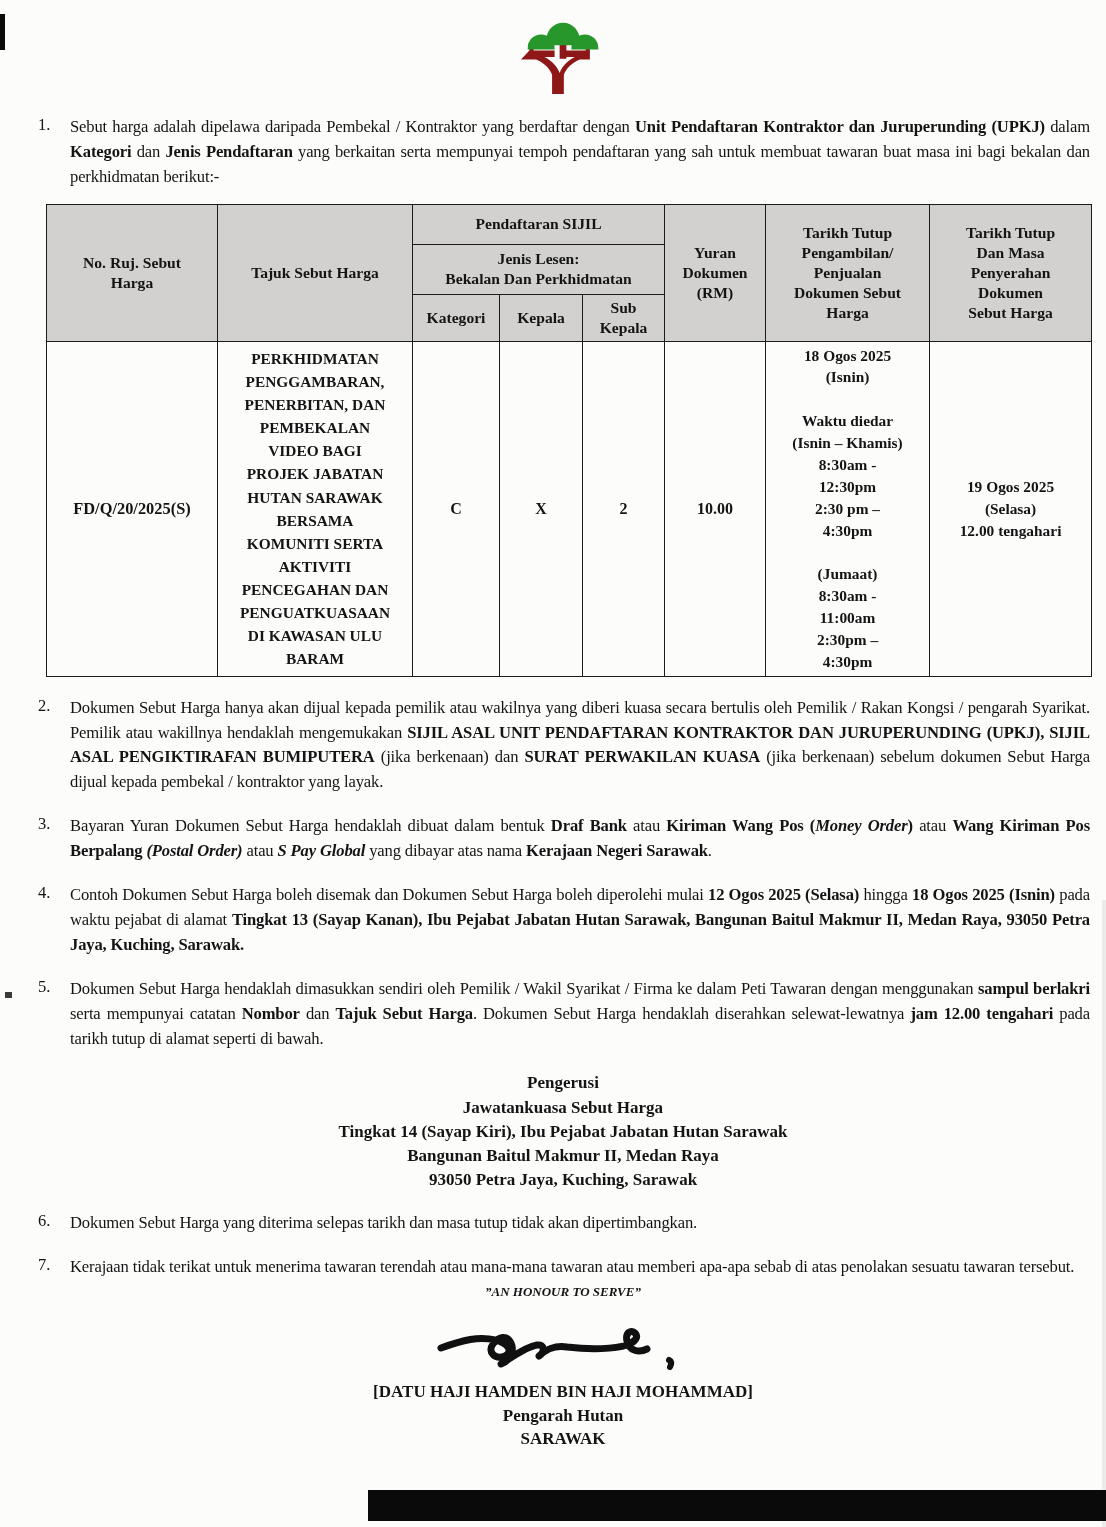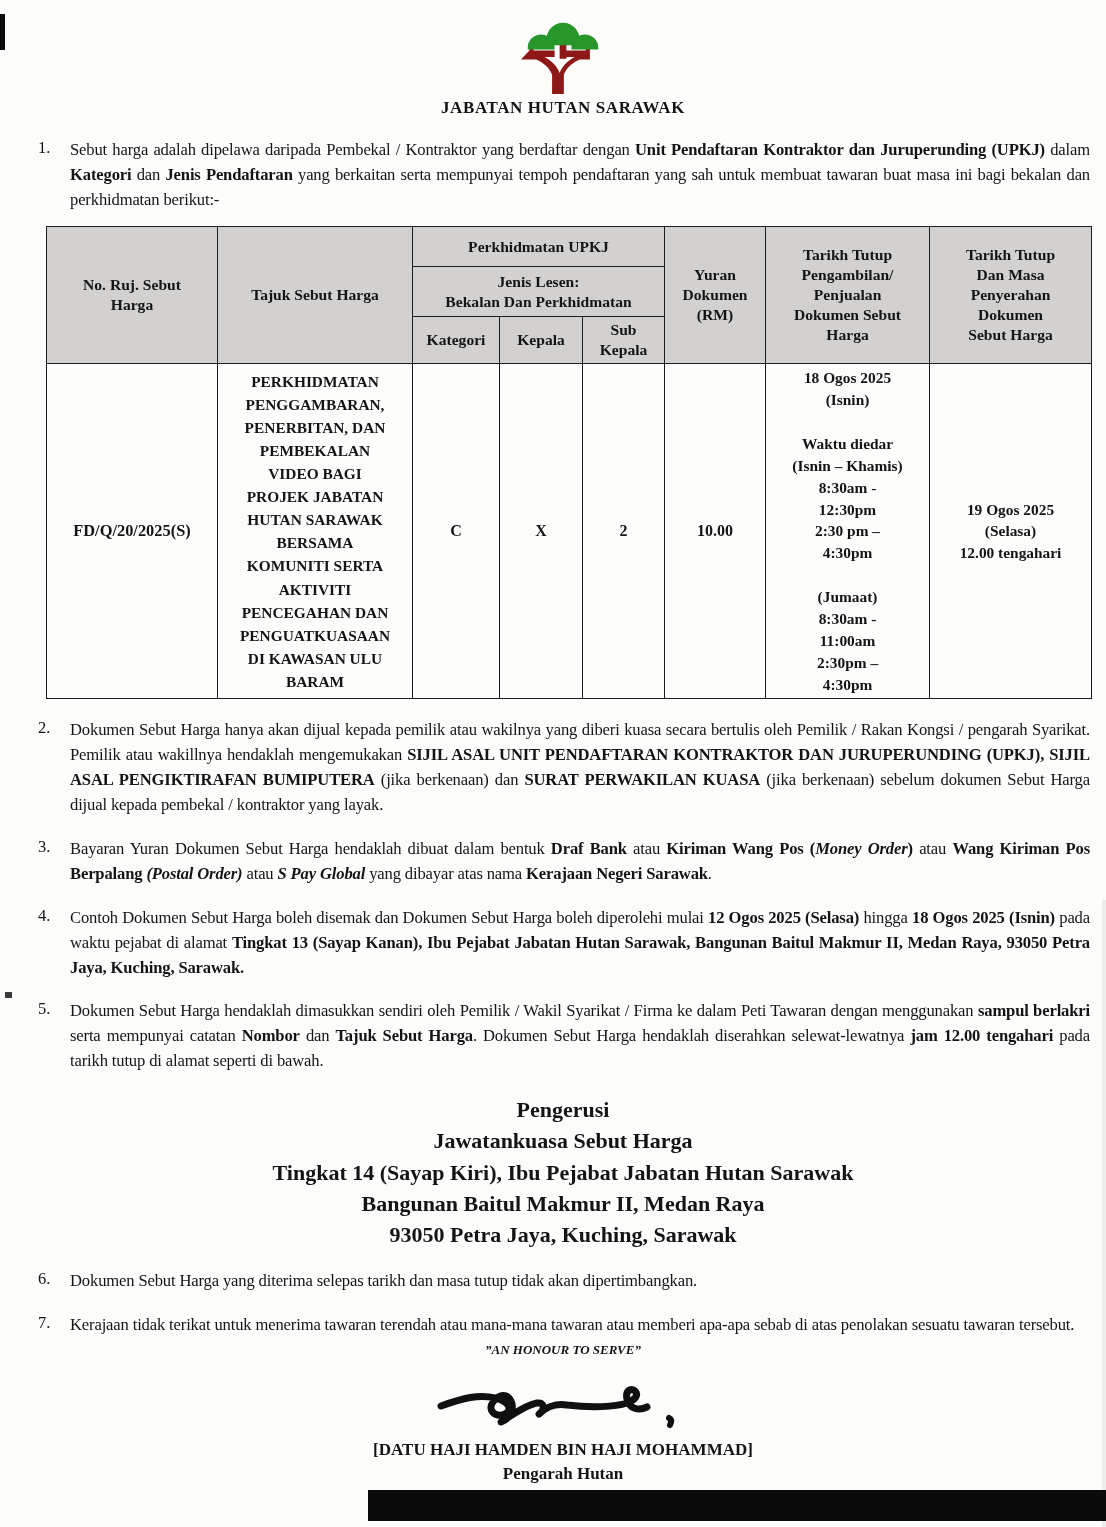--- a/index.html
+++ b/index.html
@@ -42,21 +42,21 @@
   table.quote .hd{background:#d2d1cf;font-weight:bold;line-height:1.28;}
   .prelines{white-space:pre-line;}
   .cell-ref{font-weight:bold;font-size:16.4px;}
   .cell-title{font-weight:bold;font-size:15.4px;line-height:1.5;}
   .cell-code{font-weight:bold;font-size:16px;}
   .cell-fee{font-weight:bold;font-size:16px;}
   .cell-times{font-weight:bold;font-size:15.4px;line-height:1.42;}
   .r1{height:40px;} .r2{height:50px;} .r3{height:38px;} .rbody{height:290px;}
   
   .address{
-    text-align:center;font-weight:bold;font-size:22px;line-height:1.42;
+    text-align:center;font-weight:bold;font-size:17px;line-height:1.42;
     margin-top:20px;white-space:pre-line;
   }
   
   .slogan1{text-align:center;font-weight:bold;font-size:17px;word-spacing:8px;margin-top:28px;}
   .slogan2{text-align:center;font-weight:bold;font-style:italic;font-size:13px;margin-top:4px;}
   
   .sig-wrap{text-align:center;margin-top:10px;}
   .signatory{text-align:center;font-weight:bold;font-size:17px;line-height:1.4;}
   
   .artifact{position:absolute;background:#0a0a0a;}
@@ -69,21 +69,20 @@
   <div class="content">
 
     <div class="masthead">
       <svg class="logo" width="84" height="82" viewBox="0 0 100 95" aria-hidden="true">
         <path d="M46,20 h8 v32 h-8 z" fill="#8e1717"></path>
         <path d="M10,42 v-5 h5 v5 h25 v8 h-12 c9,5 15,11 18,19 c3,-8 9,-14 18,-19 h-12 v-8 h25 v-5 h5 v5 v11 h-12 c-9,4 -16,10 -19,18 v23 h-14 v-23 c-3,-8 -10,-14 -19,-18 h-18 z" fill="#8e1717"></path>
         <path d="M30,30 a20,21 0 0 1 40,0 l0,6 h-40 z" fill="#27962b"></path>
         <path d="M8,39 a16,16 0 0 1 32,0 l0,2 h-32 z" fill="#27962b"></path>
         <path d="M60,39 a16,16 0 0 1 32,0 l0,2 h-32 z" fill="#27962b"></path>
       </svg>
-      <div class="org">JABATAN HUTAN SARAWAK</div>
     </div>
 
     <div class="item">
       <div class="num">1.</div>
       <div class="body"><span>Sebut harga adalah dipelawa daripada Pembekal / Kontraktor yang berdaftar dengan </span><span class="b">Unit Pendaftaran Kontraktor dan Juruperunding (UPKJ)</span><span> dalam </span><span class="b">Kategori</span><span> dan </span><span class="b">Jenis Pendaftaran</span><span> yang berkaitan serta mempunyai tempoh pendaftaran yang sah untuk membuat tawaran buat masa ini bagi bekalan dan perkhidmatan berikut:-</span></div>
     </div>
 
     <table class="quote">
       <colgroup>
         <col style="width:171px">
@@ -93,21 +92,21 @@
         <col style="width:82px">
           <col style="width:101px">
           <col style="width:164px">
           <col style="width:162px">
       </colgroup>
       <tbody>
         <tr class="r1">
           <td class="hd prelines" rowspan="3">No. Ruj. Sebut
 Harga</td>
           <td class="hd" rowspan="3">Tajuk Sebut Harga</td>
-          <td class="hd" colspan="3">Perkhidmatan UPKJ</td>
+          <td class="hd" colspan="3">Pendaftaran SIJIL</td>
           <td class="hd prelines" rowspan="3">Yuran
 Dokumen
 (RM)</td>
           <td class="hd prelines" rowspan="3">Tarikh Tutup
 Pengambilan/
 Penjualan
 Dokumen Sebut
 Harga</td>
           <td class="hd prelines" rowspan="3">Tarikh Tutup
 Dan Masa

